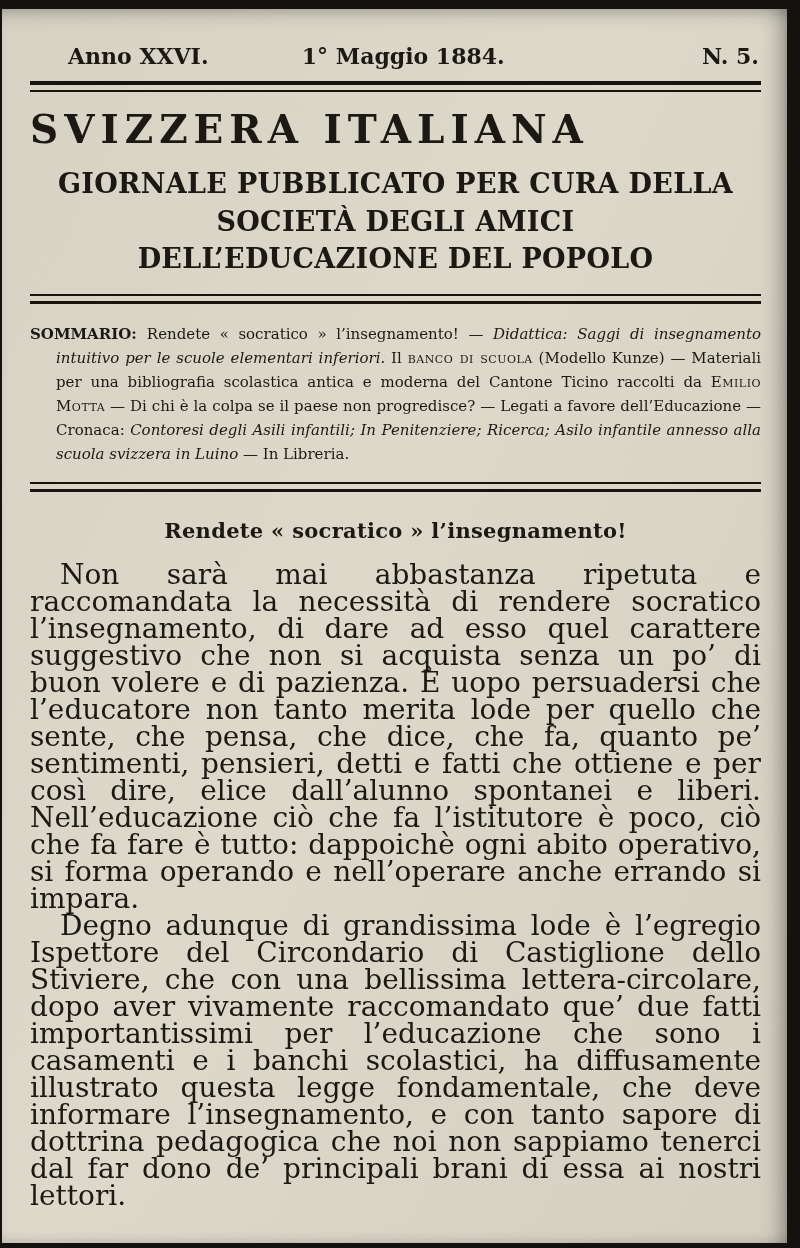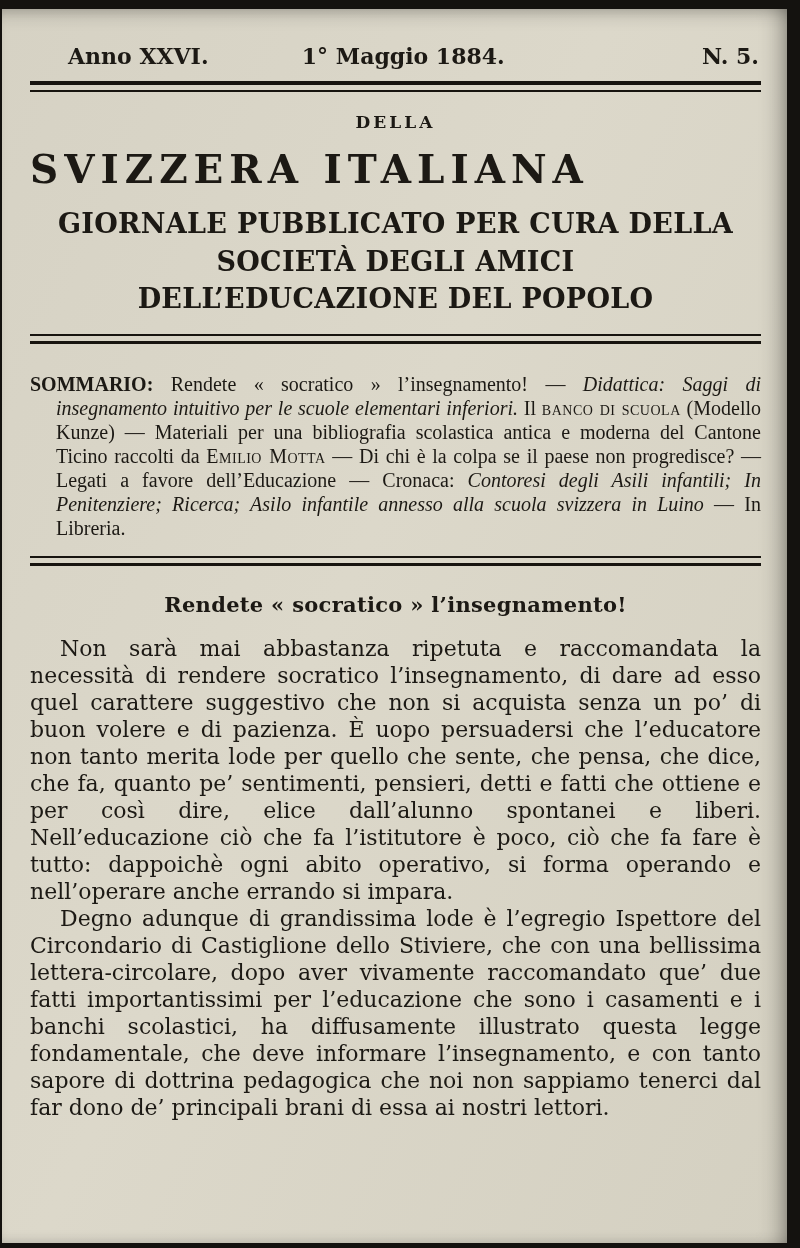--- a/index.html
+++ b/index.html
@@ -77,43 +77,42 @@
     margin: 14px 0 0 0;
     text-align: center;
     font-weight: bold;
     font-size: 27px;
     line-height: 1.4;
     letter-spacing: 0.3px;
     white-space: pre-line;
   }
 
   .sommario {
-    margin: 28px 0 0 0;
-    font-size: 20px;
+    margin: 18px 0 0 0;
+    font-size: 15px;
     line-height: 24px;
     text-align: justify;
     padding-left: 26px;
     text-indent: -26px;
-    font-family: Liberation Serif, serif;
   }
   .sommario .b  { font-weight: bold; }
   .sommario .i  { font-style: italic; }
   .sommario .sc { font-variant: small-caps; letter-spacing: 0.5px; }
 
   .article-heading {
     margin: 26px 0 0 0;
     text-align: center;
     font-weight: bold;
     font-size: 21px;
     letter-spacing: 0.3px;
   }
 
   .body-par {
     margin: 0;
-    font-size: 22px;
+    font-size: 28px;
     line-height: 27px;
     text-align: justify;
     text-indent: 30px;
   }
   .body-par.first { margin-top: 18px; }
 </style>
 </head>
 <body>
 
 <div class="scan">
@@ -121,21 +120,20 @@
 
     <header class="issue-line">
       <span>Anno XXVI.</span>
       <span class="mid">1° Maggio 1884.</span>
       <span>N. 5.</span>
     </header>
 
     <div class="rule rule-a"></div>
 
 
-    <div class="della">DELLA</div>
 
     <h2 class="region">SVIZZERA ITALIANA</h2>
 
     <p class="publisher">GIORNALE PUBBLICATO PER CURA DELLA SOCIETÀ DEGLI AMICI
 DELL’EDUCAZIONE DEL POPOLO</p>
 
     <div class="rule rule-b"></div>
 
     <p class="sommario"><span class="b">SOMMARIO: </span><span>Rendete « socratico » l’insegnamento! — </span><span class="i">Didattica: </span><span class="i">Saggi di insegnamento intuitivo per le scuole elementari inferiori.</span><span> Il </span><span class="sc">banco di scuola</span><span> (Modello Kunze) — Materiali per una bibliografia scolastica antica e moderna del Cantone Ticino raccolti da </span><span class="sc">Emilio Motta</span><span> — Di chi è la colpa se il paese non progredisce? — Legati a favore dell’Educazione — Cronaca: </span><span class="i">Contoresi degli Asili infantili; In Penitenziere; Ricerca; Asilo infantile annesso alla scuola svizzera in Luino</span><span> — In Libreria.</span></p>
 

